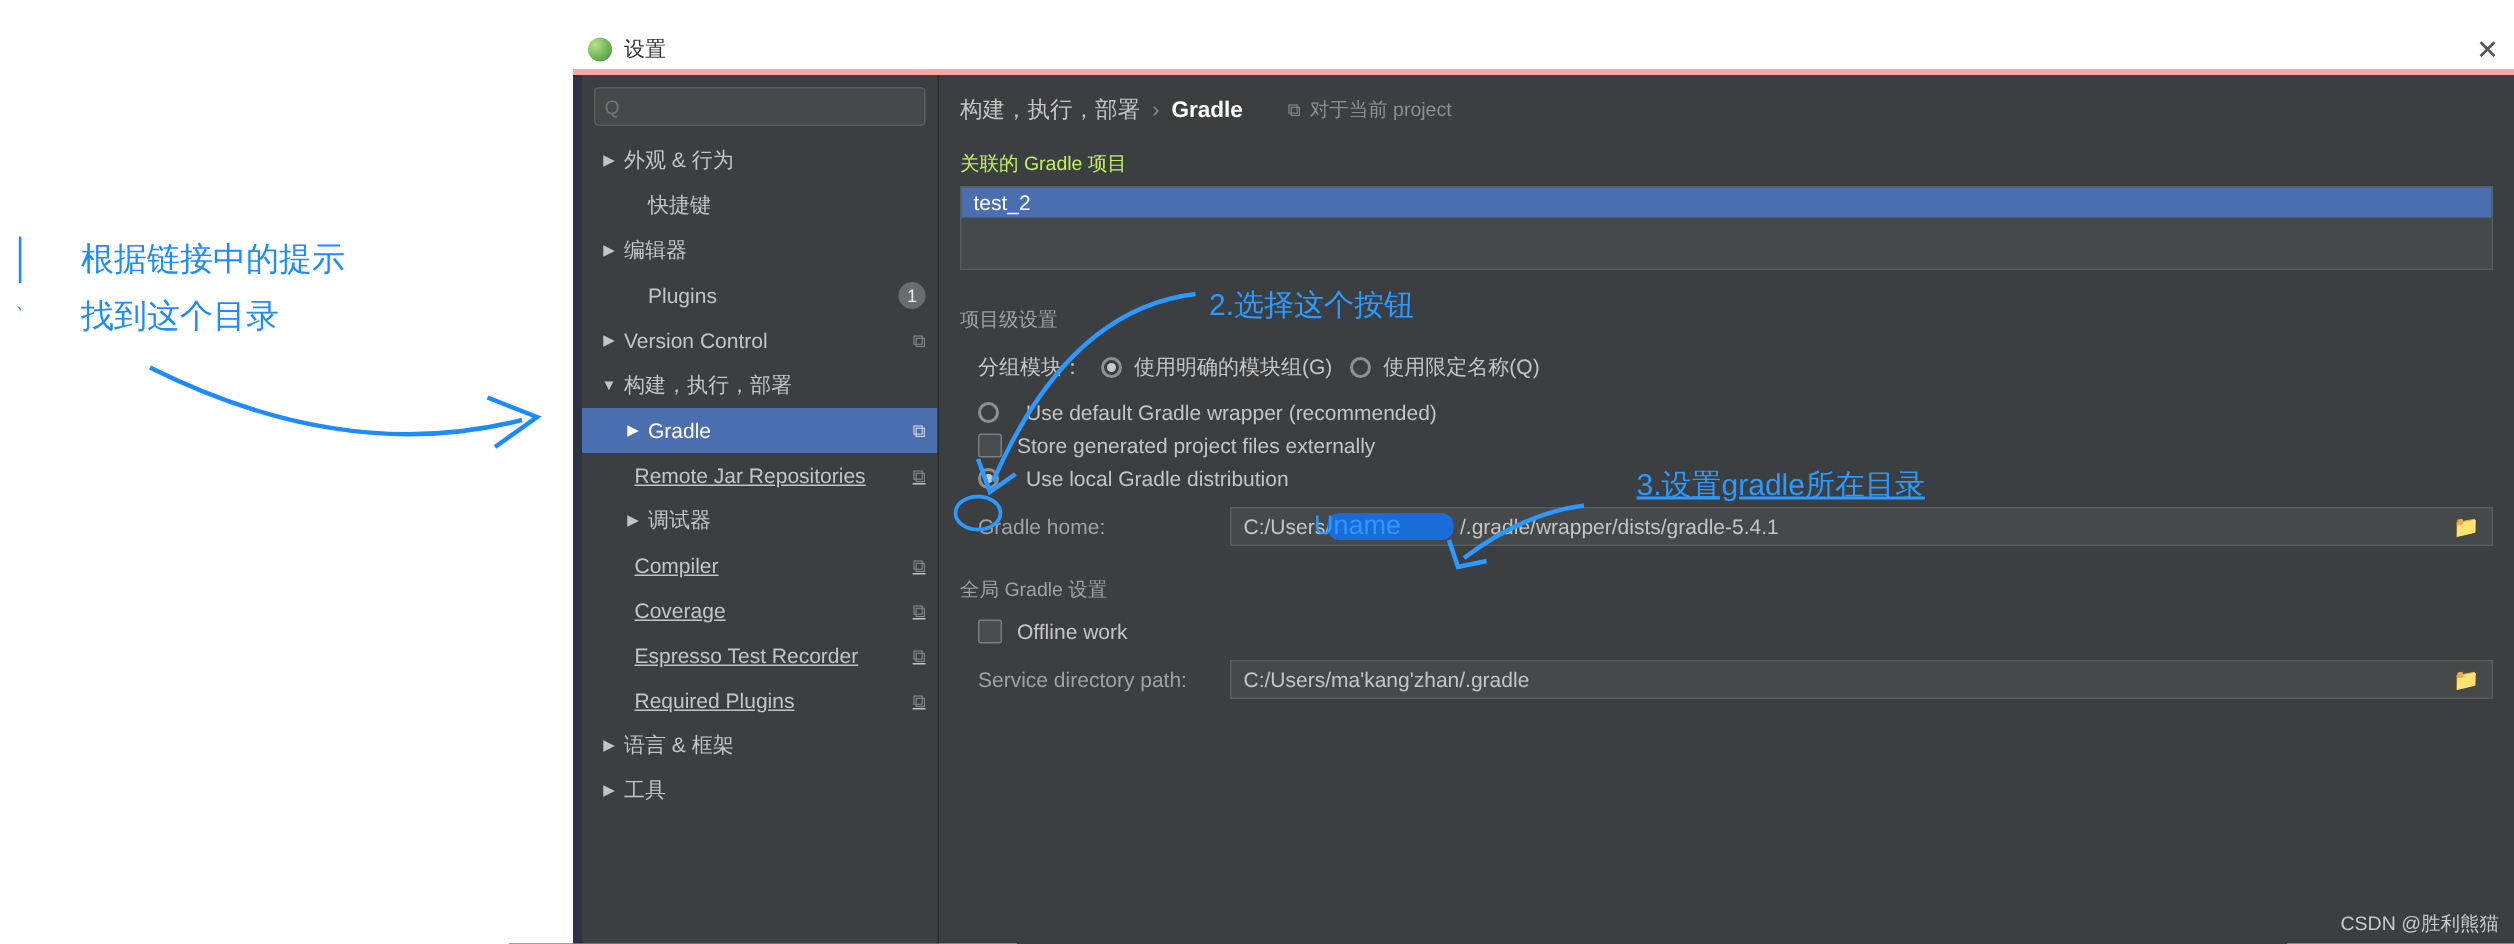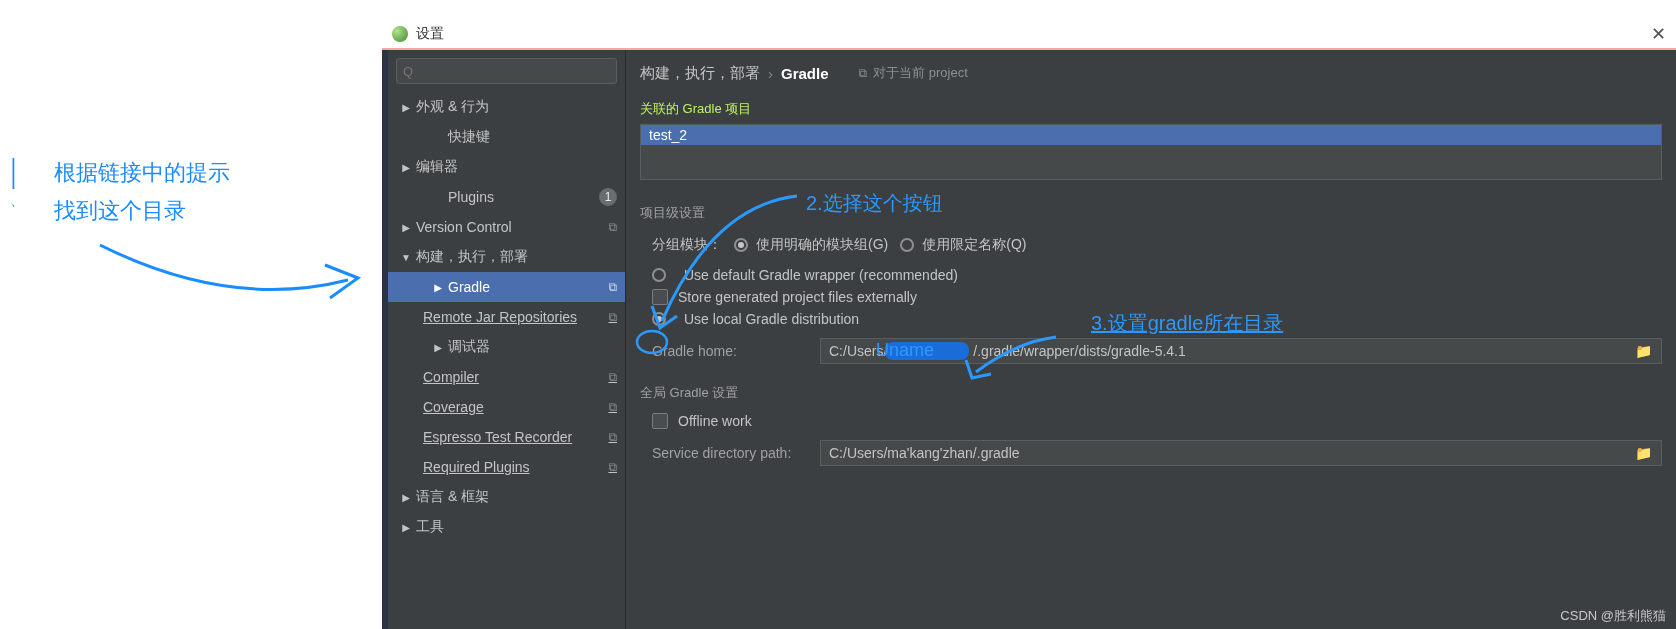--- a/index.html
+++ b/index.html
@@ -5,40 +5,40 @@
   * { box-sizing: border-box; margin: 0; padding: 0; font-family: "Microsoft YaHei", "Segoe UI", Arial, sans-serif; }
   body { background: #ffffff; width: 1676px; height: 629px; position: relative; overflow: hidden; font-size: 14px; }
 
   
   .left-anno { position: absolute; left: 0; top: 0; width: 382px; height: 629px; }
   .anno-a-line1 { position: absolute; left: 54px; top: 158px; color: #1a8cff; font-size: 22px; }
   .anno-a-line2 { position: absolute; left: 54px; top: 196px; color: #1a8cff; font-size: 22px; }
   .arrow1 { position: absolute; left: 90px; top: 220px; }
 
   
-  .titlebar { position: absolute; left: 382px; top: 20px; right: 0; height: 30px; background: #ffffff; display: flex; align-items: center; padding: 0 10px; border-bottom: 2px solid #fca5a5; }
+  .titlebar { position: absolute; left: 382px; top: 20px; right: 0; height: 30px; background: #ffffff; display: flex; align-items: center; padding: 0 10px; border-bottom: 4px solid #fca5a5; }
   .titlebar-icon { width: 16px; height: 16px; margin-right: 8px; border-radius: 50%; background: radial-gradient(circle at 30% 30%, #b4e38a, #3b8b32); }
   .titlebar-title { color: #333; }
   .titlebar-close { margin-left: auto; font-size: 18px; color: #555; cursor: pointer; font-family: Arial; }
 
   
   .dark-panel { position: absolute; left: 382px; top: 50px; right: 0; bottom: 0; background: #3c3f41; color: #bbbbbb; display: flex; }
   .dark-left-edge { width: 6px; background: #2d3244; }
 
   
   .sidebar { width: 238px; background: #3c3f41; border-right: 1px solid #2b2b2b; display: flex; flex-direction: column; }
   .search-wrap { padding: 8px; }
   .search-input { width: 100%; height: 26px; background: #45494a; border: 1px solid #5a5d5f; border-radius: 3px; color: #a5a5a5; padding: 0 6px; font-size: 13px; }
   .tree { flex: 1; overflow: auto; }
   .tree-row { display: flex; align-items: center; height: 30px; padding: 0 8px 0 12px; cursor: pointer; color: #c4c4c4; position: relative; }
   .tree-row .arrow { width: 12px; display: inline-block; text-align: center; font-size: 10px; color: #c4c4c4; }
   .tree-row .label { flex: 1; padding-left: 4px; white-space: nowrap; }
   .tree-row .tail-icon { font-size: 12px; color: #8a8c8d; }
   .tree-row .badge { background: #6a6c6e; color: #eaeaea; border-radius: 50%; width: 18px; height: 18px; display: inline-flex; align-items: center; justify-content: center; font-size: 12px; }
-  .indent-1 { padding-left: 44px; }
+  .indent-1 { padding-left: 28px; }
   .indent-2 { padding-left: 31px; text-decoration: underline; }
   .tree-row.selected { background: #4b6eaf; color: #ffffff; }
   .tree-row.selected .tail-icon { color: #d0dbf0; }
   .tree-row.selected .arrow { color: #ffffff; }
 
   
   .content { flex: 1; padding: 0 14px 0 14px; overflow: hidden; position: relative; }
   .breadcrumb { height: 46px; display: flex; align-items: center; font-size: 15px; }
   .breadcrumb .crumb { color: #c4c4c4; }
   .breadcrumb .sep { color: #888; margin: 0 8px; }

